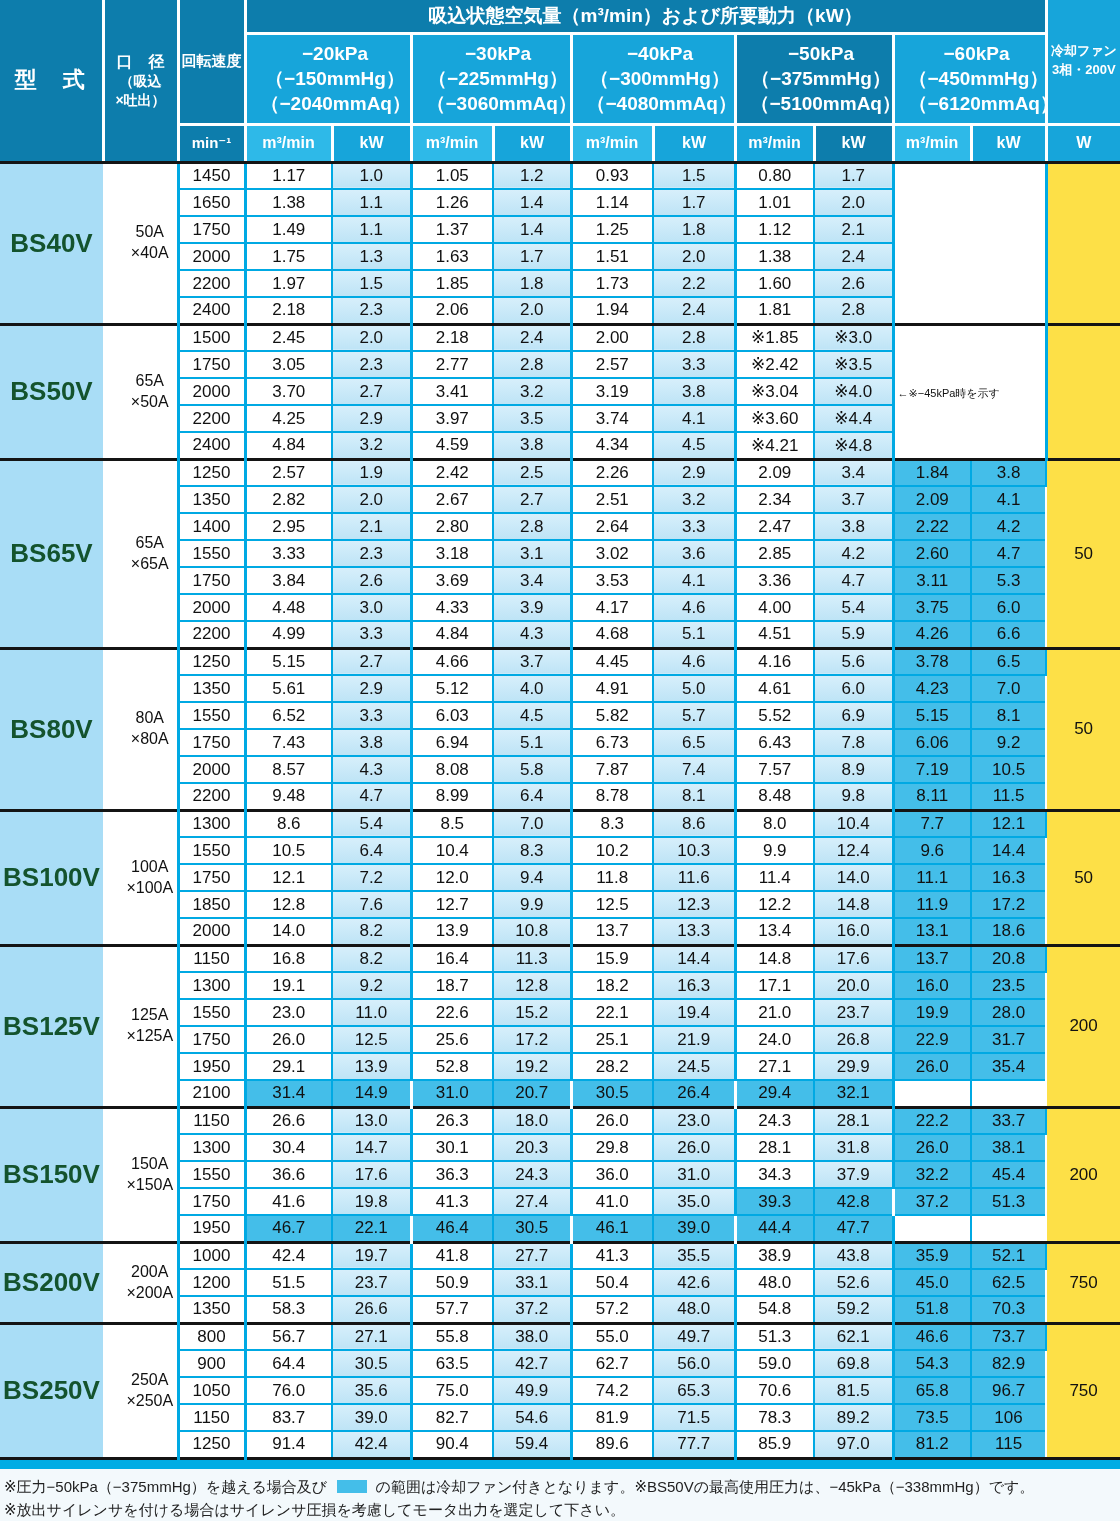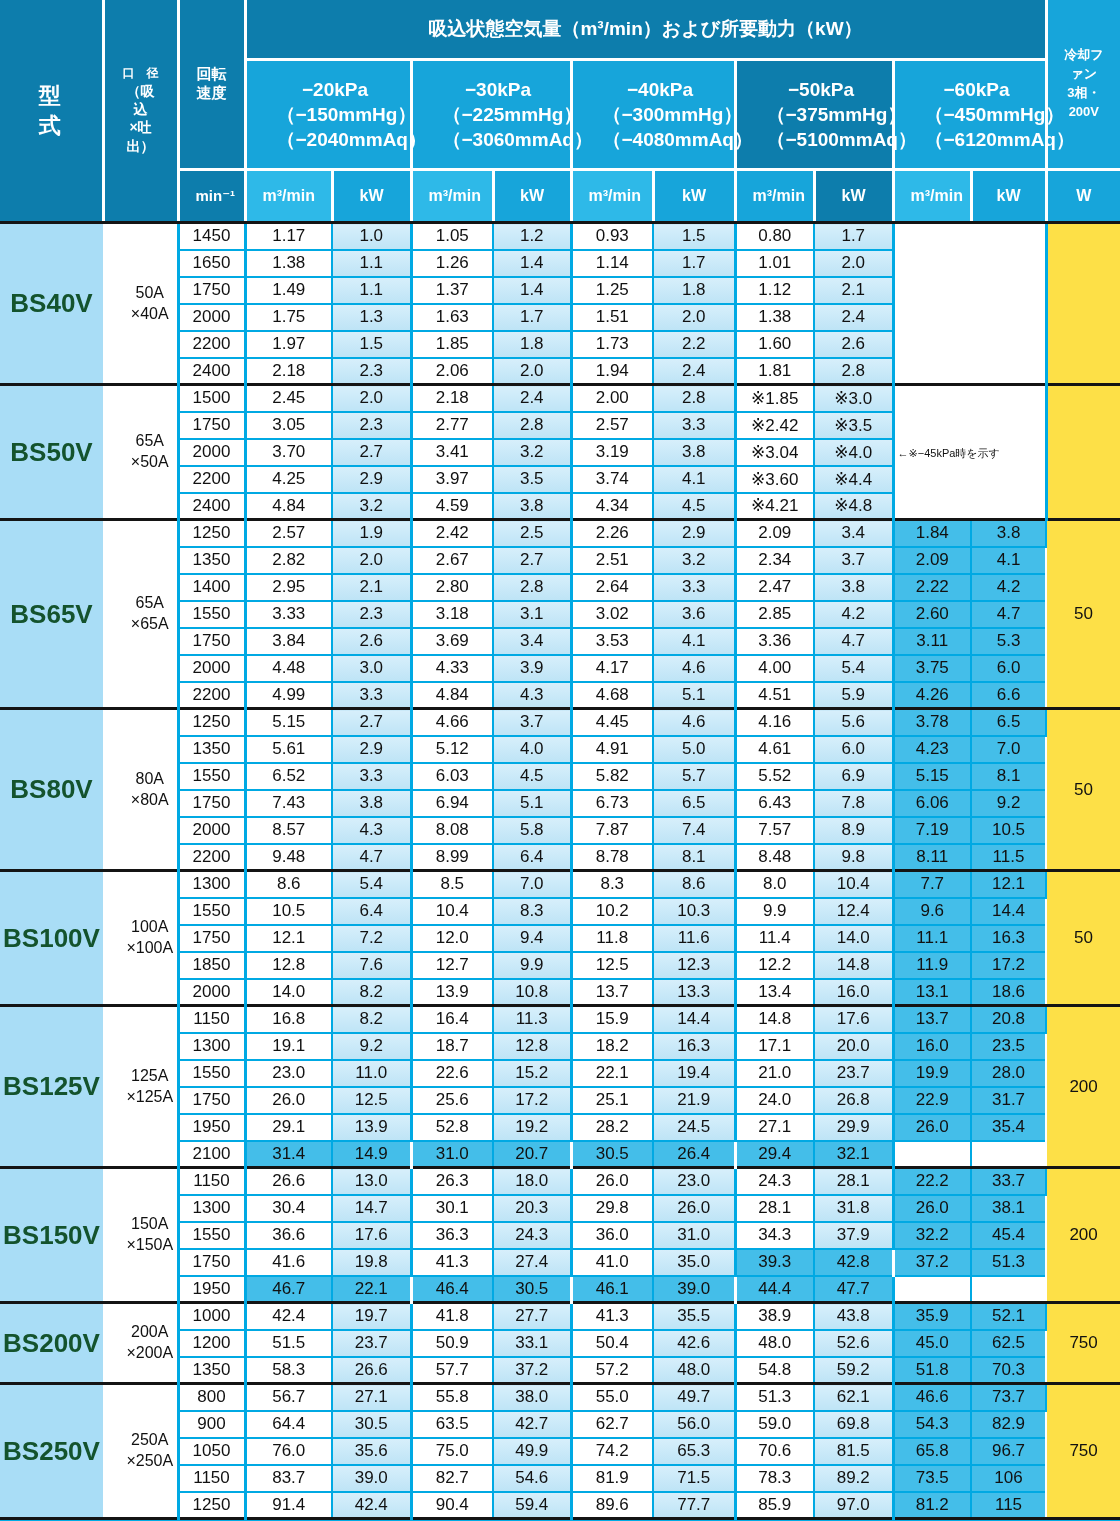--- a/index.html
+++ b/index.html
@@ -9,37 +9,37 @@
     font-family:"Liberation Sans","DejaVu Sans",sans-serif;
     -webkit-font-smoothing:antialiased;
   }
   .page{width:1120px;background:#ffffff;}
 
   table{border-collapse:collapse;table-layout:fixed;width:1120px;border-bottom:3px solid #141414;}
 
   
   thead th{
     border:3px solid #ffffff;
-    padding:16px;margin:0;
+    padding:0;margin:0;
     color:#ffffff;font-weight:bold;
     text-align:center;vertical-align:middle;
   }
   .bg-dark{background:#0d7dac;}
   .bg-med{background:#17a5da;}
   .bg-light{background:#2eb9e8;}
   .e-t{border-top-width:0!important;}
   .e-l{border-left-width:0!important;}
   .e-r{border-right-width:0!important;}
   .hb{border-bottom:3px solid #141414!important;}
   .r-a{height:33px;}
   .r-b{height:91px;}
   .r-c{height:38px;margin-left:40px;}
   th.modelh{font-size:22px;letter-spacing:2px;}
   th.boreh span{display:block;font-size:14px;line-height:1.3;}
-  th.boreh span.b1{font-size:12px;}
+  th.boreh span.b1{font-size:16px;}
   th.speedh{font-size:15px;}
   th.titleh{font-size:19px;}
   th.ph span{display:block;font-size:19px;line-height:1.32;margin-left:14px;}
   th.fanh span{display:block;font-size:13px;line-height:1.45;}
   th.unit{font-size:16px;}
   th.minu{font-size:15px;}
 
   
   tbody tr{height:27px;}
   tbody td{
@@ -823,14 +823,15 @@
   </table>
 
   <div class="cyan-bar"></div>
 
   <div class="footnotes">
     <p>
       <span>※圧力−50kPa（−375mmHg）を越える場合及び</span>
       <span class="swatch"></span>
       <span>の範囲は冷却ファン付きとなります。※BS50Vの最高使用圧力は、−45kPa（−338mmHg）です。</span>
     </p>
+    <p>※放出サイレンサを付ける場合はサイレンサ圧損を考慮してモータ出力を選定して下さい。</p>
   </div>
 </div>
 
 </body></html>

